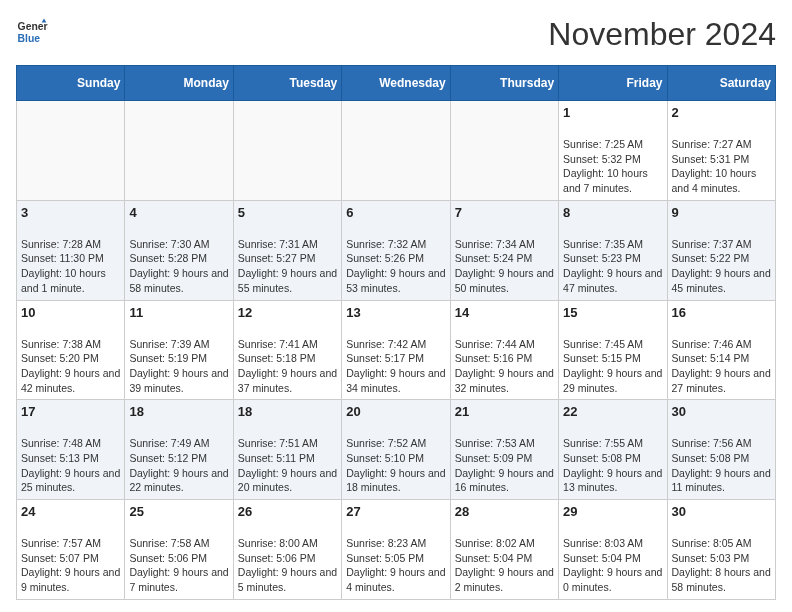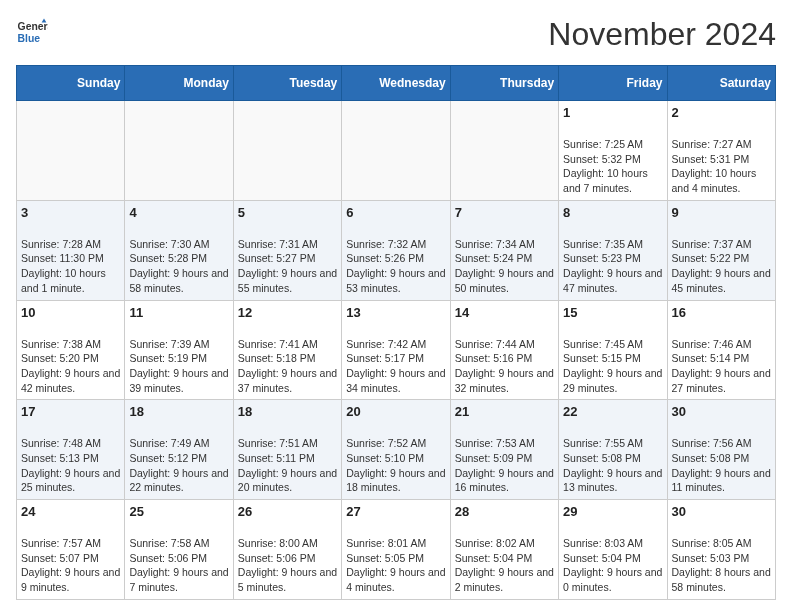--- a/index.html
+++ b/index.html
@@ -277,21 +277,21 @@
 Daylight: 9 hours and 7 minutes.</div>
         </td>
         <td>
           <span class="day-num">26</span>
           <div class="day-info">Sunrise: 8:00 AM
 Sunset: 5:06 PM
 Daylight: 9 hours and 5 minutes.</div>
         </td>
         <td>
           <span class="day-num">27</span>
-          <div class="day-info">Sunrise: 8:01 AM
+          <div class="day-info">Sunrise: 8:23 AM
 Sunset: 5:05 PM
 Daylight: 9 hours and 4 minutes.</div>
         </td>
         <td>
           <span class="day-num">28</span>
           <div class="day-info">Sunrise: 8:02 AM
 Sunset: 5:04 PM
 Daylight: 9 hours and 2 minutes.</div>
         </td>
         <td>

